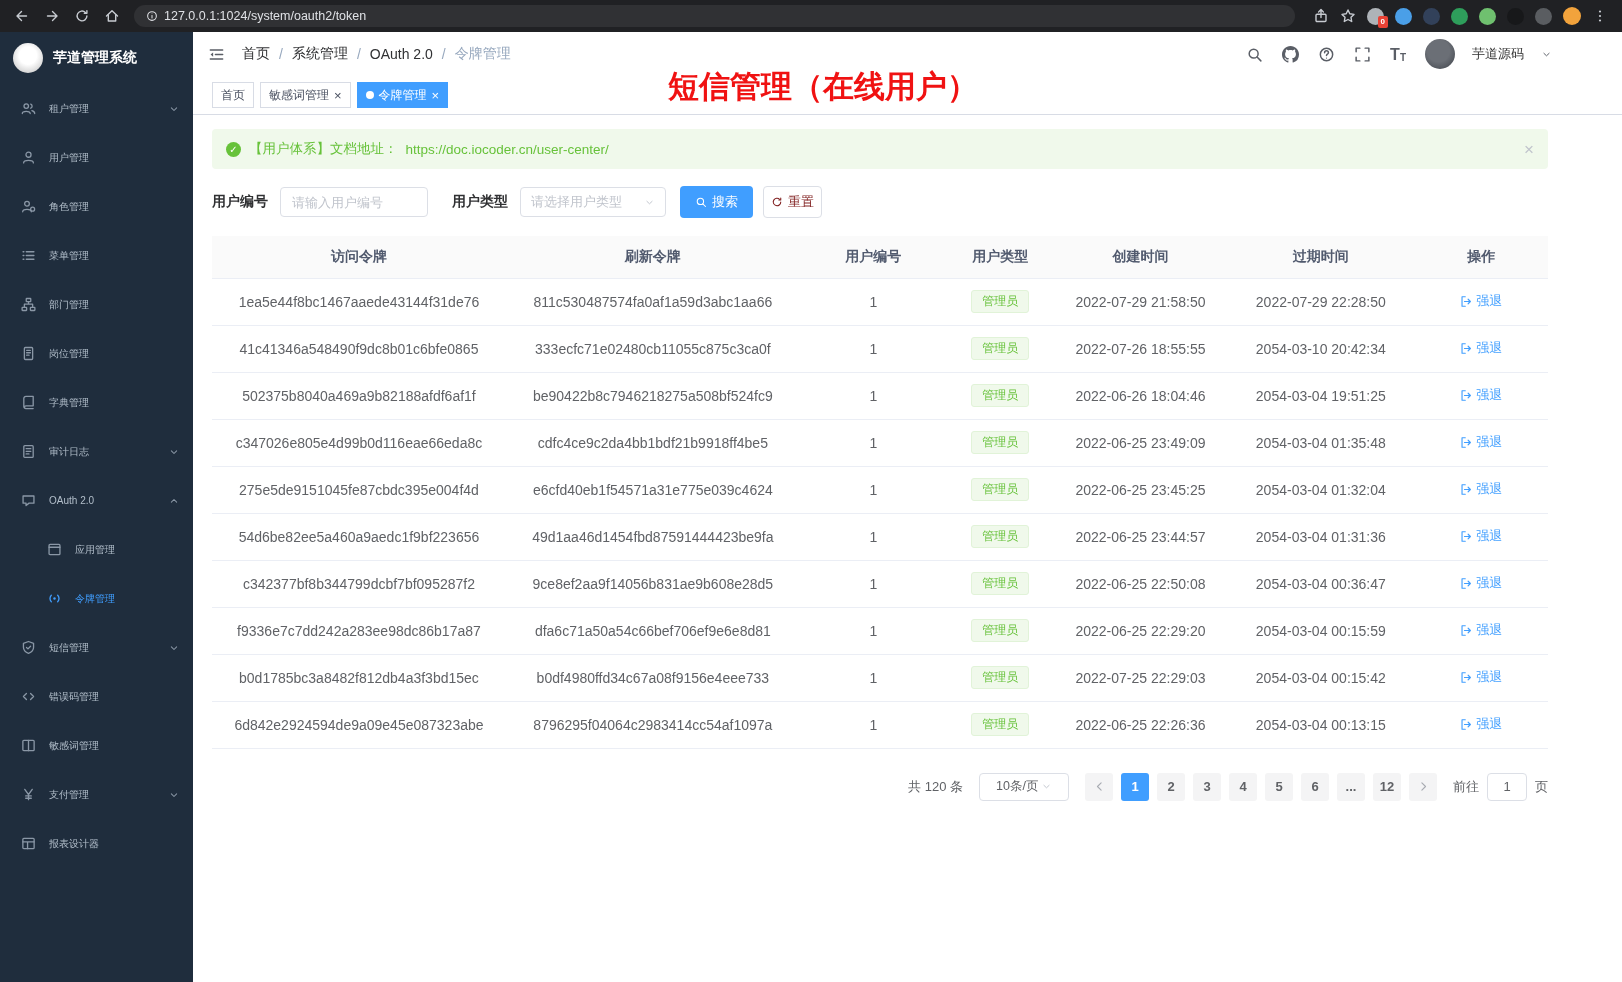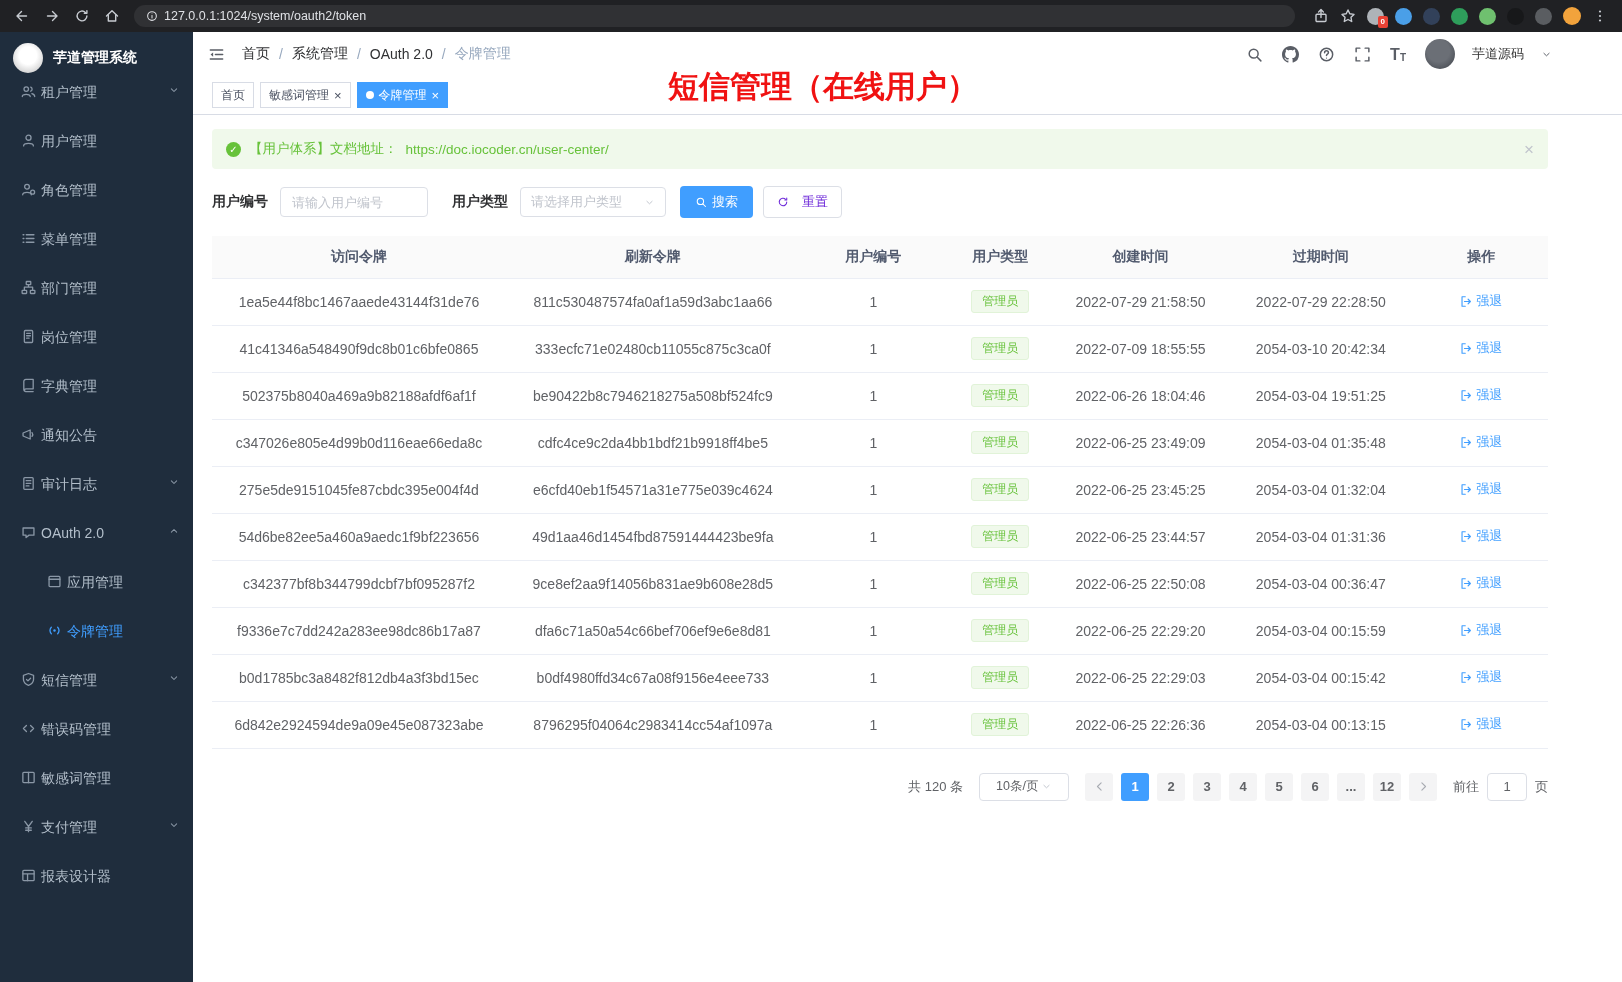--- a/index.html
+++ b/index.html
@@ -17,21 +17,21 @@
   .bicons { display:flex; align-items:center; gap:11px; padding:0 4px; }
   .ext-dot { width:17px; height:17px; border-radius:50%; position:relative; flex:none; cursor:pointer; }
   .ext-dot.profile { width:18px; height:18px; }
   .ext-badge { position:absolute; right:-4px; bottom:-3px; background:#e94235; color:#fff; font-size:8px; line-height:1; padding:2px 3px; border-radius:2px; font-weight:700; }
   
   .app { display:flex; height:950px; }
   .sidebar { width:193px; flex:none; background:#1f2d3d; color:#b3bfcb; overflow:hidden; }
   .logo-row { height:52px; display:flex; align-items:center; gap:10px; padding:0 13px; cursor:pointer; }
   .logo-avatar { width:30px; height:30px; border-radius:50%; flex:none; background:radial-gradient(circle at 50% 42%, #ffffff 0 38%, #d9d9d9 72%, #c4c4c4 100%); }
   .logo-title { color:#fff; font-size:14px; font-weight:700; white-space:nowrap; }
-  .menu-item { position:relative; height:49px; display:flex; gap:5px; padding:0 30px 0 21px; font-size:14px; cursor:pointer; }
+  .menu-item { position:relative; height:49px; display:flex; align-items:center; gap:13px; padding:0 30px 0 21px; font-size:10px; cursor:pointer; }
   .menu-item .icon { width:15px; height:15px; display:inline-flex; color:#8a97a6; flex:none; }
   .menu-item .mi-label { white-space:nowrap; }
   .menu-item .chev { position:absolute; right:13px; width:12px; height:12px; color:#8a97a6; }
   .menu-item.sub { padding-left:47px; }
   .menu-item.active, .menu-item.active .icon { color:#409eff; }
   .main { flex:1; display:flex; flex-direction:column; background:#fff; min-width:0; }
   
   .topbar { height:44px; display:flex; align-items:center; padding:0 70px 0 15px; }
   .hicon { width:17px; height:17px; display:inline-flex; align-items:center; justify-content:center; cursor:pointer; color:#5a5e66; }
   .hicon.xs { width:11px; height:11px; }
@@ -60,21 +60,21 @@
   .alert-link { color:#67c23a; text-decoration:none; cursor:pointer; }
   .alert-close { margin-left:auto; color:#c0c4cc; font-size:17px; cursor:pointer; line-height:1; }
   .filters { margin-top:17px; display:flex; align-items:center; font-size:14px; }
   .f-label { font-weight:700; color:#303133; margin-right:12px; white-space:nowrap; }
   .f-label.g2 { margin-left:24px; }
   .f-input { width:148px; height:30px; border:1px solid #dcdfe6; border-radius:4px; padding:0 11px; font-size:13px; color:#606266; outline:none; font-family:inherit; }
   .f-input::placeholder { color:#c0c4cc; }
   .f-select { width:146px; height:30px; border:1px solid #dcdfe6; border-radius:4px; padding:0 10px; display:flex; align-items:center; justify-content:space-between; font-size:13px; color:#c0c4cc; cursor:pointer; }
   .mute { color:#c0c4cc; }
   .btn-primary { height:32px; padding:0 15px; margin-left:14px; background:#409eff; color:#fff; border:none; border-radius:4px; font-size:13px; display:inline-flex; align-items:center; gap:5px; cursor:pointer; font-family:inherit; }
-  .btn-plain { height:32px; padding:0 13px; margin-left:10px; background:#fff; color:#6d28d9; border:1px solid #dcdfe6; border-radius:4px; font-size:13px; display:inline-flex; align-items:center; gap:13px; cursor:pointer; font-family:inherit; }
+  .btn-plain { height:32px; padding:0 7px; margin-left:10px; background:#fff; color:#7f1d1d; border:1px solid #dcdfe6; border-radius:4px; font-size:13px; display:inline-flex; align-items:center; gap:5px; cursor:pointer; font-family:inherit; }
   .table { margin-top:18px; width:100%; border-collapse:collapse; table-layout:fixed; }
   .table th { background:#fafafa; height:42px; font-size:14px; font-weight:700; color:#515a6e; border-bottom:1px solid #ebeef5; }
   .table td { height:47px; text-align:center; font-size:14px; color:#606266; border-bottom:1px solid #ebeef5; white-space:nowrap; overflow:hidden; }
   .tag { display:inline-block; padding:3px 10px; font-size:12px; color:#67c23a; background:#f0f9eb; border:1px solid #e1f3d8; border-radius:3px; line-height:1.3; }
   .act { color:#409eff; font-size:13px; display:inline-flex; align-items:center; gap:3px; cursor:pointer; }
   .act .aicon { width:13px; height:13px; display:inline-flex; }
   
   .pagination { margin-top:24px; display:flex; align-items:center; justify-content:flex-end; gap:8px; font-size:13px; color:#606266; }
   .pg-total { margin-right:8px; }
   .pg-size { width:90px; height:28px; border:1px solid #dcdfe6; border-radius:4px; padding:0 16px; display:flex; align-items:center; justify-content:space-between; font-size:12.5px; color:#606266; cursor:pointer; margin-right:8px; }
@@ -229,29 +229,20 @@
           <span class="icon">
             <svg viewBox="0 0 16 16" fill="none" stroke="currentColor" stroke-width="1.4" stroke-linecap="round" stroke-linejoin="round">
               <path d="M13 14.5H5.2A2.2 2.2 0 0 1 3 12.3V3.7A2.2 2.2 0 0 1 5.2 1.5H13v10H5.2a1.5 1.5 0 0 0 0 3H13z"></path>
             </svg>
           </span>
           <span class="mi-label">字典管理</span>
         </div>
         <div class="menu-item">
           <span class="icon">
             <svg viewBox="0 0 16 16" fill="none" stroke="currentColor" stroke-width="1.4" stroke-linecap="round" stroke-linejoin="round">
-              <path d="M2.2 6.4v3.2l7.6 3.2V3.2L2.2 6.4z"></path>
-              <path d="M11.8 6a3.4 3.4 0 0 1 0 4"></path>
-            </svg>
-          </span>
-          <span class="mi-label">通知公告</span>
-        </div>
-        <div class="menu-item">
-          <span class="icon">
-            <svg viewBox="0 0 16 16" fill="none" stroke="currentColor" stroke-width="1.4" stroke-linecap="round" stroke-linejoin="round">
               <rect x="3" y="1.8" width="10" height="12.4" rx="1"></rect>
               <path d="M5.5 5h5M5.5 7.8h5M5.5 10.6h3"></path>
             </svg>
           </span>
           <span class="mi-label">审计日志</span>
           <span class="chev">
             <svg viewBox="0 0 16 16" fill="none" stroke="currentColor" stroke-width="1.4" stroke-linecap="round" stroke-linejoin="round">
               <path d="M4.5 6.5L8 10l3.5-3.5"></path>
             </svg>
           </span>
@@ -492,21 +483,21 @@
                     </svg>
                   </span>
                   <span>强退</span>
                 </a></td>
             </tr>
             <tr>
               <td>41c41346a548490f9dc8b01c6bfe0865</td>
               <td>333ecfc71e02480cb11055c875c3ca0f</td>
               <td>1</td>
               <td><span class="tag">管理员</span></td>
-              <td>2022-07-09 18:55:55</td>
+              <td>2022-07-26 18:55:55</td>
               <td>2054-03-10 20:42:34</td>
               <td><a class="act">
                   <span class="aicon">
                     <svg viewBox="0 0 16 16" fill="none" stroke="currentColor" stroke-width="1.4" stroke-linecap="round" stroke-linejoin="round">
                       <path d="M6.5 2.2h-4v11.6h4"></path>
                       <path d="M10 5.2L12.8 8 10 10.8M12.8 8H5.5"></path>
                     </svg>
                   </span>
                   <span>强退</span>
                 </a></td>
@@ -611,21 +602,21 @@
                     </svg>
                   </span>
                   <span>强退</span>
                 </a></td>
             </tr>
             <tr>
               <td>b0d1785bc3a8482f812db4a3f3bd15ec</td>
               <td>b0df4980ffd34c67a08f9156e4eee733</td>
               <td>1</td>
               <td><span class="tag">管理员</span></td>
-              <td>2022-06-25 22:29:03</td>
+              <td>2022-07-25 22:29:03</td>
               <td>2054-03-04 00:15:42</td>
               <td><a class="act">
                   <span class="aicon">
                     <svg viewBox="0 0 16 16" fill="none" stroke="currentColor" stroke-width="1.4" stroke-linecap="round" stroke-linejoin="round">
                       <path d="M6.5 2.2h-4v11.6h4"></path>
                       <path d="M10 5.2L12.8 8 10 10.8M12.8 8H5.5"></path>
                     </svg>
                   </span>
                   <span>强退</span>
                 </a></td>

